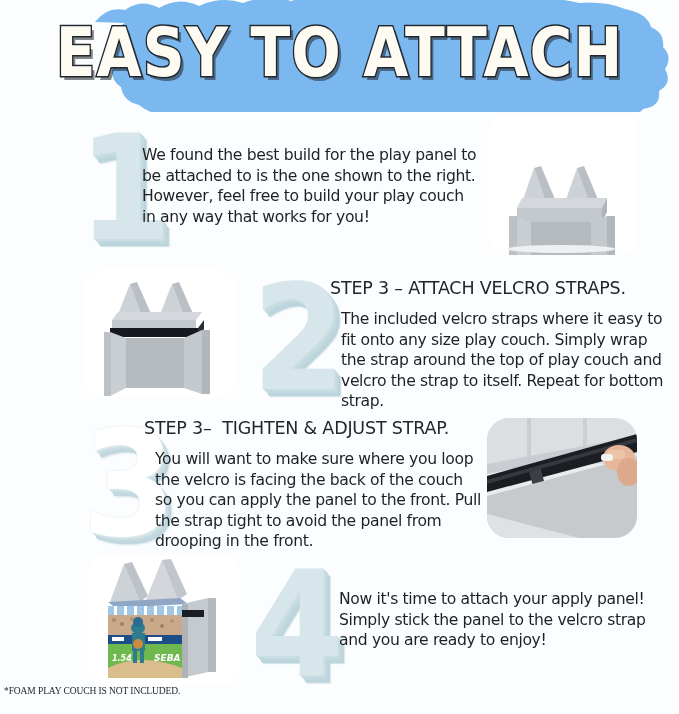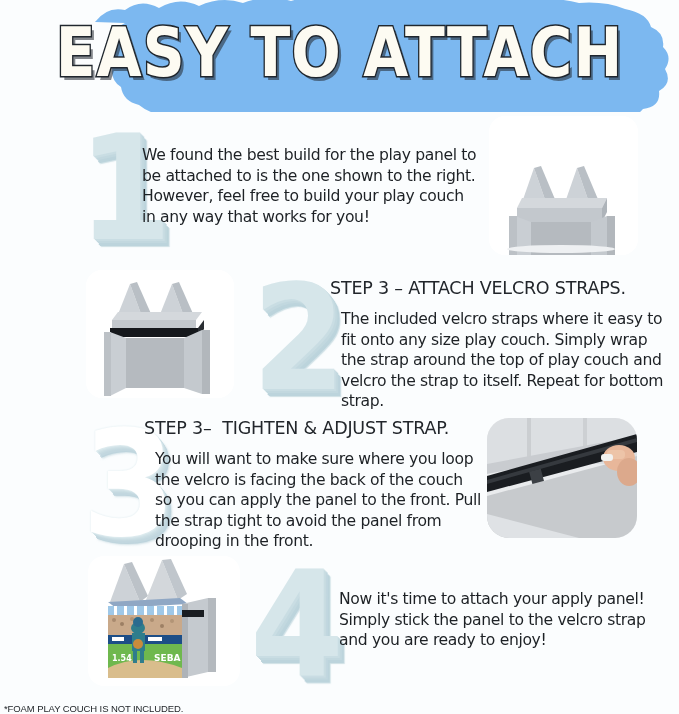--- a/index.html
+++ b/index.html
@@ -122,29 +122,29 @@
   
   .photo {
     position: absolute;
     background: #ffffff;
     border-radius: 16px;
     overflow: hidden;
   }
   .ph-1 { left: 489px; top: 4px;  width: 149px; height: 139px; }
   .ph-2 { left: 86px;  top: 8px;  width: 148px; height: 128px; }
   .ph-3 { left: 487px; top: 8px;  width: 150px; height: 120px; border-radius: 22px; }
-  .ph-4 { left: 88px;  top: 6px;  width: 152px; height: 130px; background: transparent; }
+  .ph-4 { left: 88px;  top: 6px;  width: 152px; height: 130px; background: transparent; font-style: italic; }
   .photo svg { display: block; }
 
   
   .footnote {
     position: absolute;
     left: 4px;
-    bottom: 0;
-    font-family: Liberation Sans, sans-serif;
+    bottom: 18px;
+    font-family: Liberation Serif, serif;
     font-size: 9.5px;
     letter-spacing: -0.1px;
     color: #1d2125;
     white-space: nowrap;
   }
 </style>
 </head>
 <body style="background: rgb(251, 253, 254);">
 
 <div class="banner-wrap">

